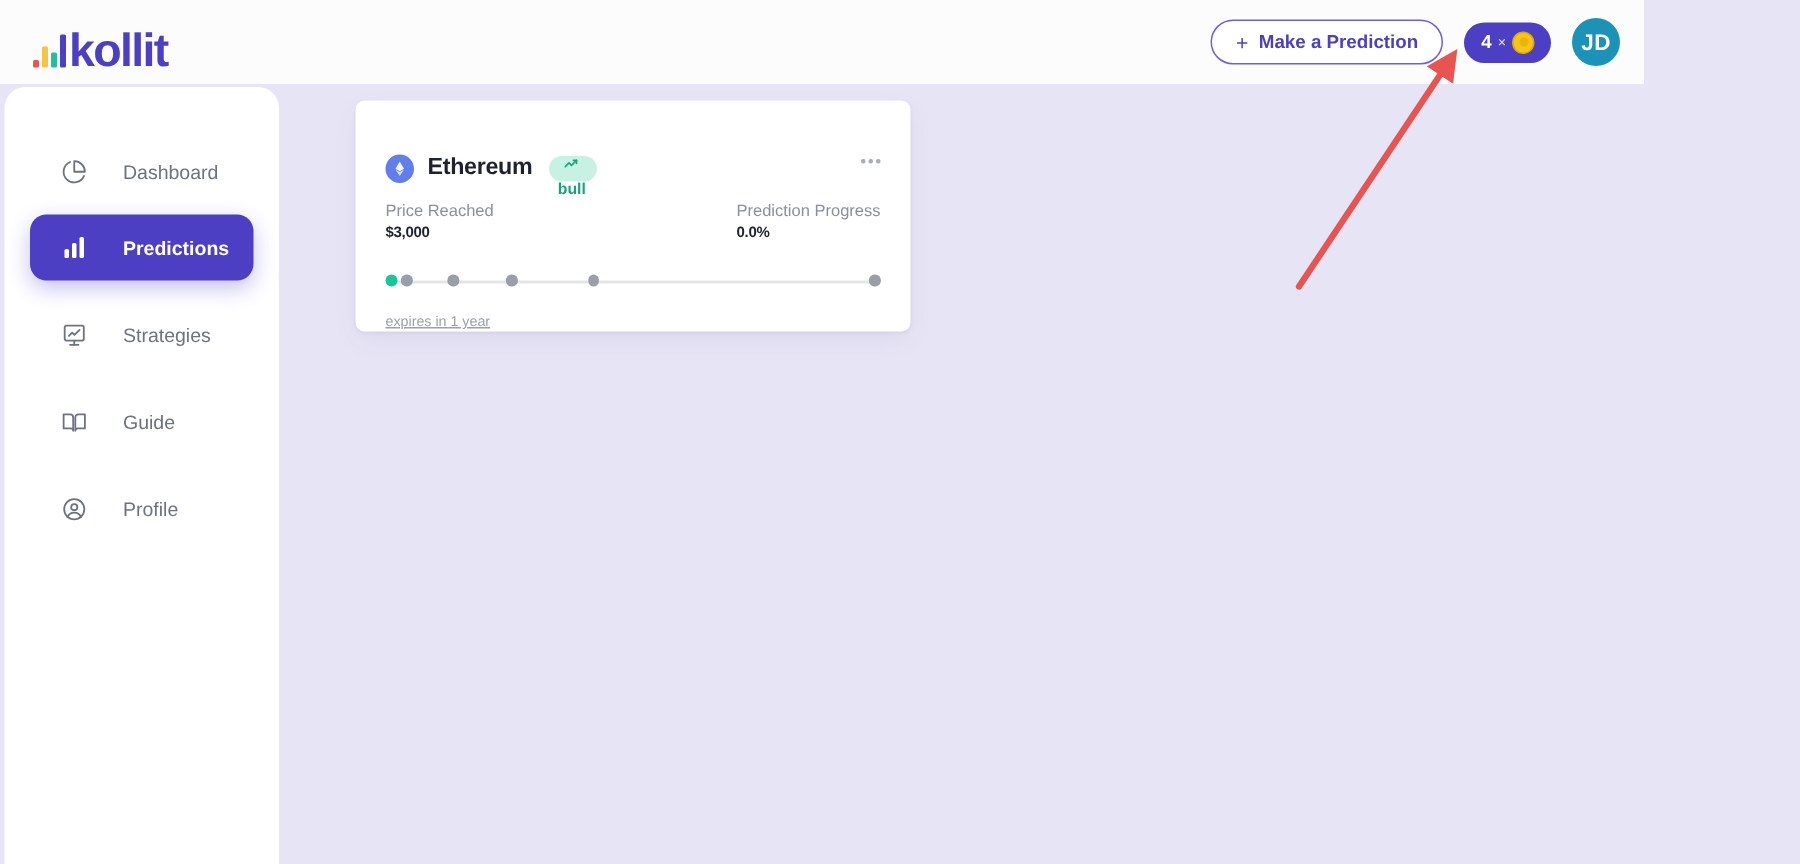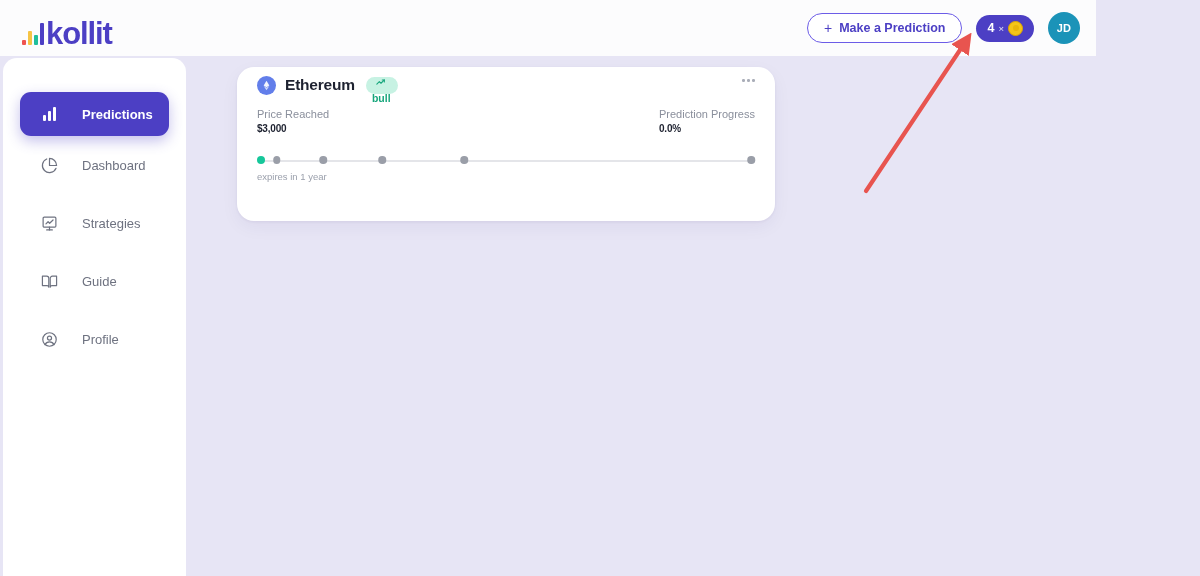--- a/index.html
+++ b/index.html
@@ -54,21 +54,21 @@
   .coin-badge .times { font-size: 9.5px; font-weight: 400; opacity: .85; }
   .coin-dot {
     width: 15px; height: 15px; border-radius: 50%;
     background: #f5c518; border: 1.5px solid #e0a800;
     display: flex; align-items: center; justify-content: center;
   }
   .coin-dot::after { content: ""; width: 6px; height: 6px; border-radius: 50%; background: #e0a800; opacity: .55; }
   .avatar {
     width: 32px; height: 32px; border-radius: 50%;
     background: #1b93b8; color: #fff;
-    font-size: 11px; font-weight: 600;
+    font-size: 15px; font-weight: 600;
     display: flex; align-items: center; justify-content: center;
     letter-spacing: .3px;
   }
 
   
   .sidebar {
     position: absolute; left: 3px; top: 58px;
     width: 183px; height: 518px;
     background: #ffffff;
     border-radius: 14px 14px 0 0;
@@ -92,24 +92,24 @@
   
   .bars-ico { display: flex; align-items: flex-end; gap: 2px; height: 14px; }
   .bars-ico i { width: 3px; border-radius: 1px; background: currentColor; display:block; }
   .bars-ico i:nth-child(1){ height: 6px; }
   .bars-ico i:nth-child(2){ height: 10px; }
   .bars-ico i:nth-child(3){ height: 14px; }
 
   
   .card {
     position: absolute; left: 237px; top: 67px;
-    width: 538px; height: 154px;
-    background: #ffffff; border-radius: 17px;
+    width: 370px; height: 154px;
+    background: #ffffff; border-radius: 6px;
     box-shadow: 0 1px 3px rgba(30,25,90,.06), 0 6px 18px rgba(30,25,90,.05);
-    padding: 7px 20px 0 20px;
+    padding: 34px 20px 0 20px;
   }
   .card-head { display: flex; align-items: center; position: relative; height: 22px; }
   .eth-ico {
     width: 19px; height: 19px; border-radius: 50%;
     background: #627eea; display: flex; align-items: center; justify-content: center;
     flex: 0 0 19px;
   }
   .card-title { margin-left: 9px; font-size: 15.5px; font-weight: 700; color: #1e2230; letter-spacing: -.2px; }
   .bull-pill {
     margin-left: 11px; display: flex; align-items: center; gap: 3px;
@@ -134,21 +134,21 @@
     position: absolute; left: 4px; right: 4px; top: 4px;
     height: 2px; background: #e4e5e9; border-radius: 1px;
   }
   .track .node {
     position: absolute; top: 0;
     width: 7.5px; height: 7.5px; border-radius: 50%;
     background: #9a9ea8; transform: translateX(-50%);
   }
   .track .node.start { background: #16c79a; width: 8px; height: 8px; }
 
-  .expires { margin-top: 5px; font-size: 9.5px; color: #9ba0ac; }
+  .expires { margin-top: 16px; font-size: 9.5px; color: #9ba0ac; text-decoration: underline; }
 
   
   .annot { position: absolute; left: 0; top: 0; width: 1200px; height: 576px; pointer-events: none; z-index: 9; }
 </style>
 </head>
 <body>
 
 <div id="app">
 
   <div class="header">
@@ -178,39 +178,39 @@
 
       <div class="avatar">
         <span>JD</span>
       </div>
 
     </div>
   </div>
 
   <nav class="sidebar">
 
+    <div class="nav-item">
+      <span class="ico">
+        <svg width="17" height="17" viewBox="0 0 24 24" fill="none" stroke="currentColor" stroke-width="1.7" stroke-linecap="round" stroke-linejoin="round">
+          <path d="M21.2 15.9A10 10 0 1 1 8.1 2.8"></path>
+            <path d="M22 12A10 10 0 0 0 12 2v10z"></path>
+        </svg>
+      </span>
+      <span class="label">Dashboard</span>
+    </div>
+
     <div class="nav-item active">
       <span class="ico">
         <span class="bars-ico">
             <i></i>
             <i></i>
             <i></i>
           </span>
       </span>
       <span class="label">Predictions</span>
-    </div>
-
-    <div class="nav-item">
-      <span class="ico">
-        <svg width="17" height="17" viewBox="0 0 24 24" fill="none" stroke="currentColor" stroke-width="1.7" stroke-linecap="round" stroke-linejoin="round">
-          <path d="M21.2 15.9A10 10 0 1 1 8.1 2.8"></path>
-            <path d="M22 12A10 10 0 0 0 12 2v10z"></path>
-        </svg>
-      </span>
-      <span class="label">Dashboard</span>
     </div>
 
     <div class="nav-gap"></div>
 
     <div class="nav-item">
       <span class="ico">
         <svg width="17" height="17" viewBox="0 0 24 24" fill="none" stroke="currentColor" stroke-width="1.7" stroke-linecap="round" stroke-linejoin="round">
           <rect x="3" y="3" width="18" height="14" rx="1.6"></rect>
           <path d="M12 17v4"></path>
             <path d="M8 21h8"></path>

